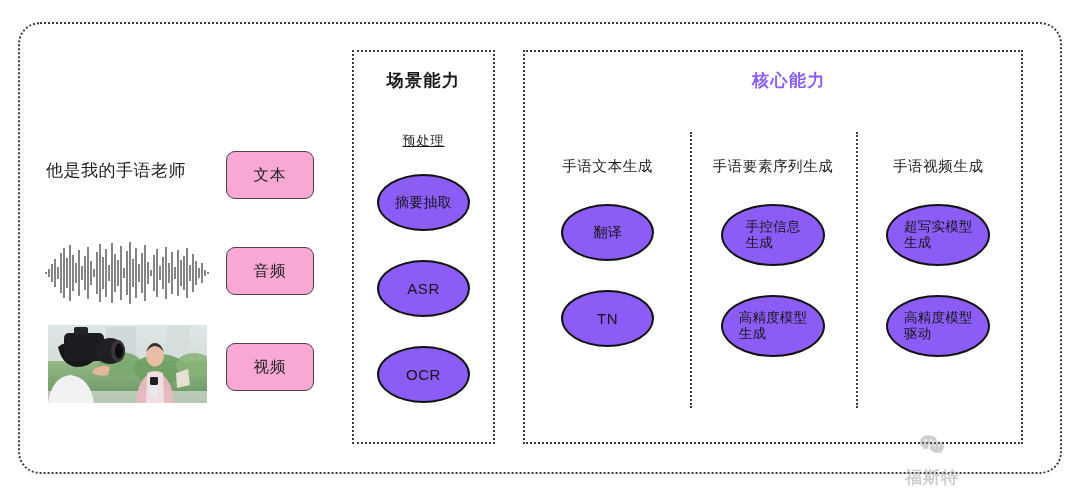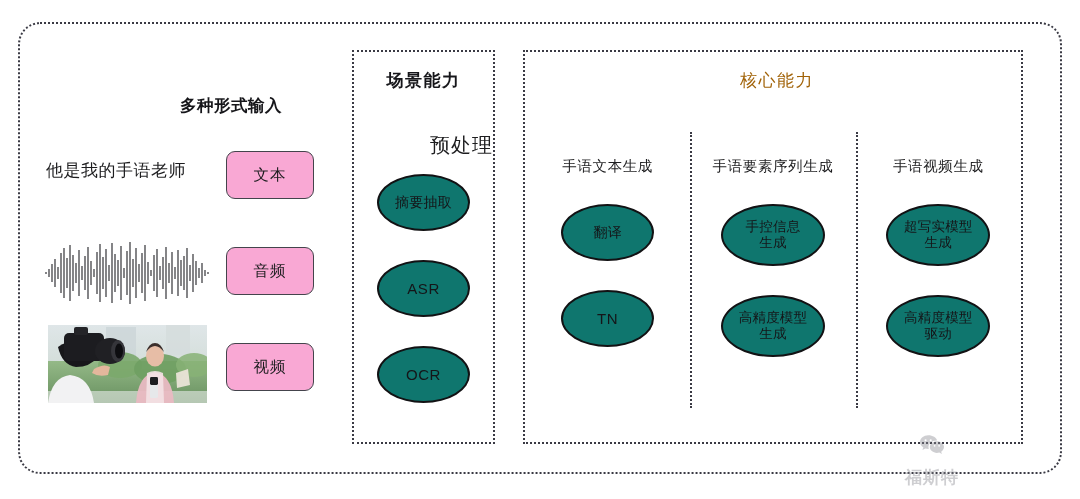--- a/index.html
+++ b/index.html
@@ -125,44 +125,44 @@
     font-size: 17px;
     font-weight: 700;
     letter-spacing: 1.5px;
     color: #16161a;
   }
   #scene-subtitle {
     position: absolute;
     left: 0;
     top: 80px;
     width: 100%;
-    text-align: right;
-    font-size: 20px;
+    text-align: center;
+    font-size: 13px;
     letter-spacing: 1px;
     color: #1d1d1f;
+    text-decoration: underline;
   }
   #scene-node-list {
     position: absolute;
     left: 0;
     top: 122px;
     width: 100%;
   }
   #scene-node-list .ellipse-node { margin: 0 auto 29px auto; }
 
   .ellipse-node {
     width: 93px;
     height: 57px;
     box-sizing: border-box;
     border: 2.6px solid #121214;
     border-radius: 50%;
-    background: #0f766e;
+    background: #8b5cf6;
     display: flex;
     align-items: center;
     justify-content: center;
-    text-align: center;
     font-size: 14px;
     line-height: 1.18;
     letter-spacing: 0.2px;
     color: #151518;
   }
   .ellipse-node.wide {
     width: 104px;
     height: 62px;
     font-size: 13.5px;
   }
@@ -173,28 +173,28 @@
     position: absolute;
     left: 523px;
     top: 50px;
     width: 500px;
     height: 394px;
     box-sizing: border-box;
     border: 2px dotted #3a3a44;
   }
   #core-title {
     position: absolute;
-    left: 4px;
+    left: 16px;
     top: 17px;
     width: 100%;
     text-align: center;
     font-size: 17px;
-    font-weight: 400;
+    font-weight: 700;
     letter-spacing: 1.5px;
-    color: #a16207;
+    color: #8b5cf6;
   }
   #core-groups {
     position: absolute;
     left: 0;
     top: 78px;
     width: 100%;
     height: 300px;
     display: flex;
   }
   .core-group {
@@ -246,21 +246,20 @@
     font-weight: 600;
   }
 </style>
 </head>
 <body>
 
 <div id="outer-frame"></div>
 
 <div id="input-column">
 
-  <div id="input-section-title">多种形式输入</div>
 
   <div class="input-row" id="input-row-text">
     <div class="sample-text">他是我的手语老师</div>
     <div class="modality-chip">文本</div>
   </div>
 
   <div class="input-row" id="input-row-audio">
     <div id="waveform-graphic">
       <svg width="170" height="68" viewBox="0 0 170 68" aria-hidden="true">
         <g stroke="#2b2b2f" stroke-width="1.15" stroke-linecap="butt">

